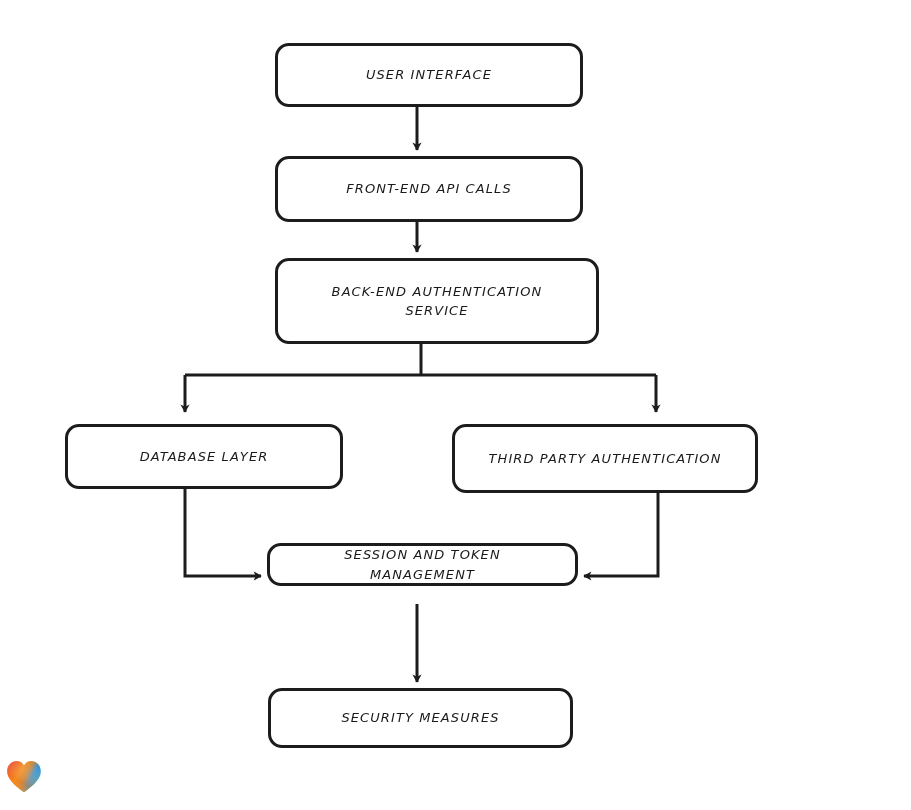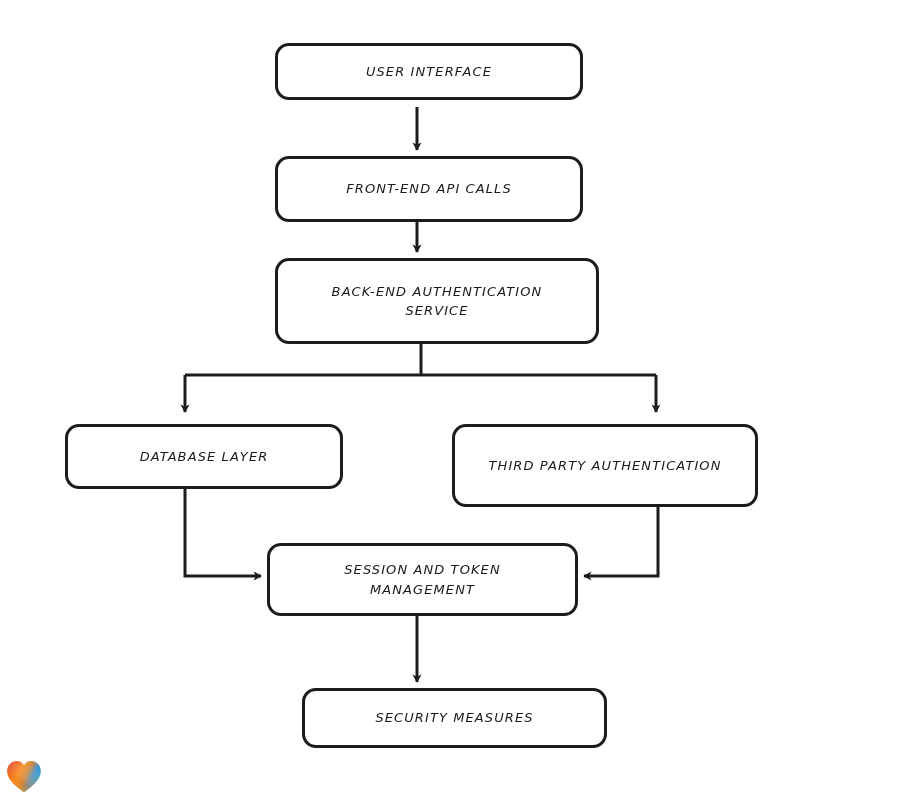--- a/index.html
+++ b/index.html
@@ -44,27 +44,27 @@
     text-align: center;
     line-height: 1.5;
     font-variant: small-caps;
     text-transform: uppercase;
     font-style: italic;
     white-space: pre-line;
     padding: 0 10px;
   }
 
   
-  #node-user-interface      { left: 275px; top: 43px;  width: 308px; height: 57px; }
+  #node-user-interface      { left: 275px; top: 43px;  width: 308px; height: 64px; }
   #node-frontend-api        { left: 275px; top: 156px; width: 308px; height: 66px; }
   #node-backend-auth        { left: 275px; top: 258px; width: 324px; height: 86px; }
   #node-database-layer      { left: 65px;  top: 424px; width: 278px; height: 65px; }
-  #node-third-party-auth    { left: 452px; top: 424px; width: 306px; height: 83px; }
-  #node-session-token       { left: 267px; top: 543px; width: 311px; height: 73px; }
-  #node-security-measures   { left: 268px; top: 688px; width: 305px; height: 60px; margin-left: 34px; }
+  #node-third-party-auth    { left: 452px; top: 424px; width: 306px; height: 69px; }
+  #node-session-token       { left: 267px; top: 543px; width: 311px; height: 43px; }
+  #node-security-measures   { left: 268px; top: 688px; width: 305px; height: 60px; }
 
   
   #connectors {
     position: absolute;
     left: 0;
     top: 0;
     width: 911px;
     height: 810px;
     z-index: 2;
     pointer-events: none;

